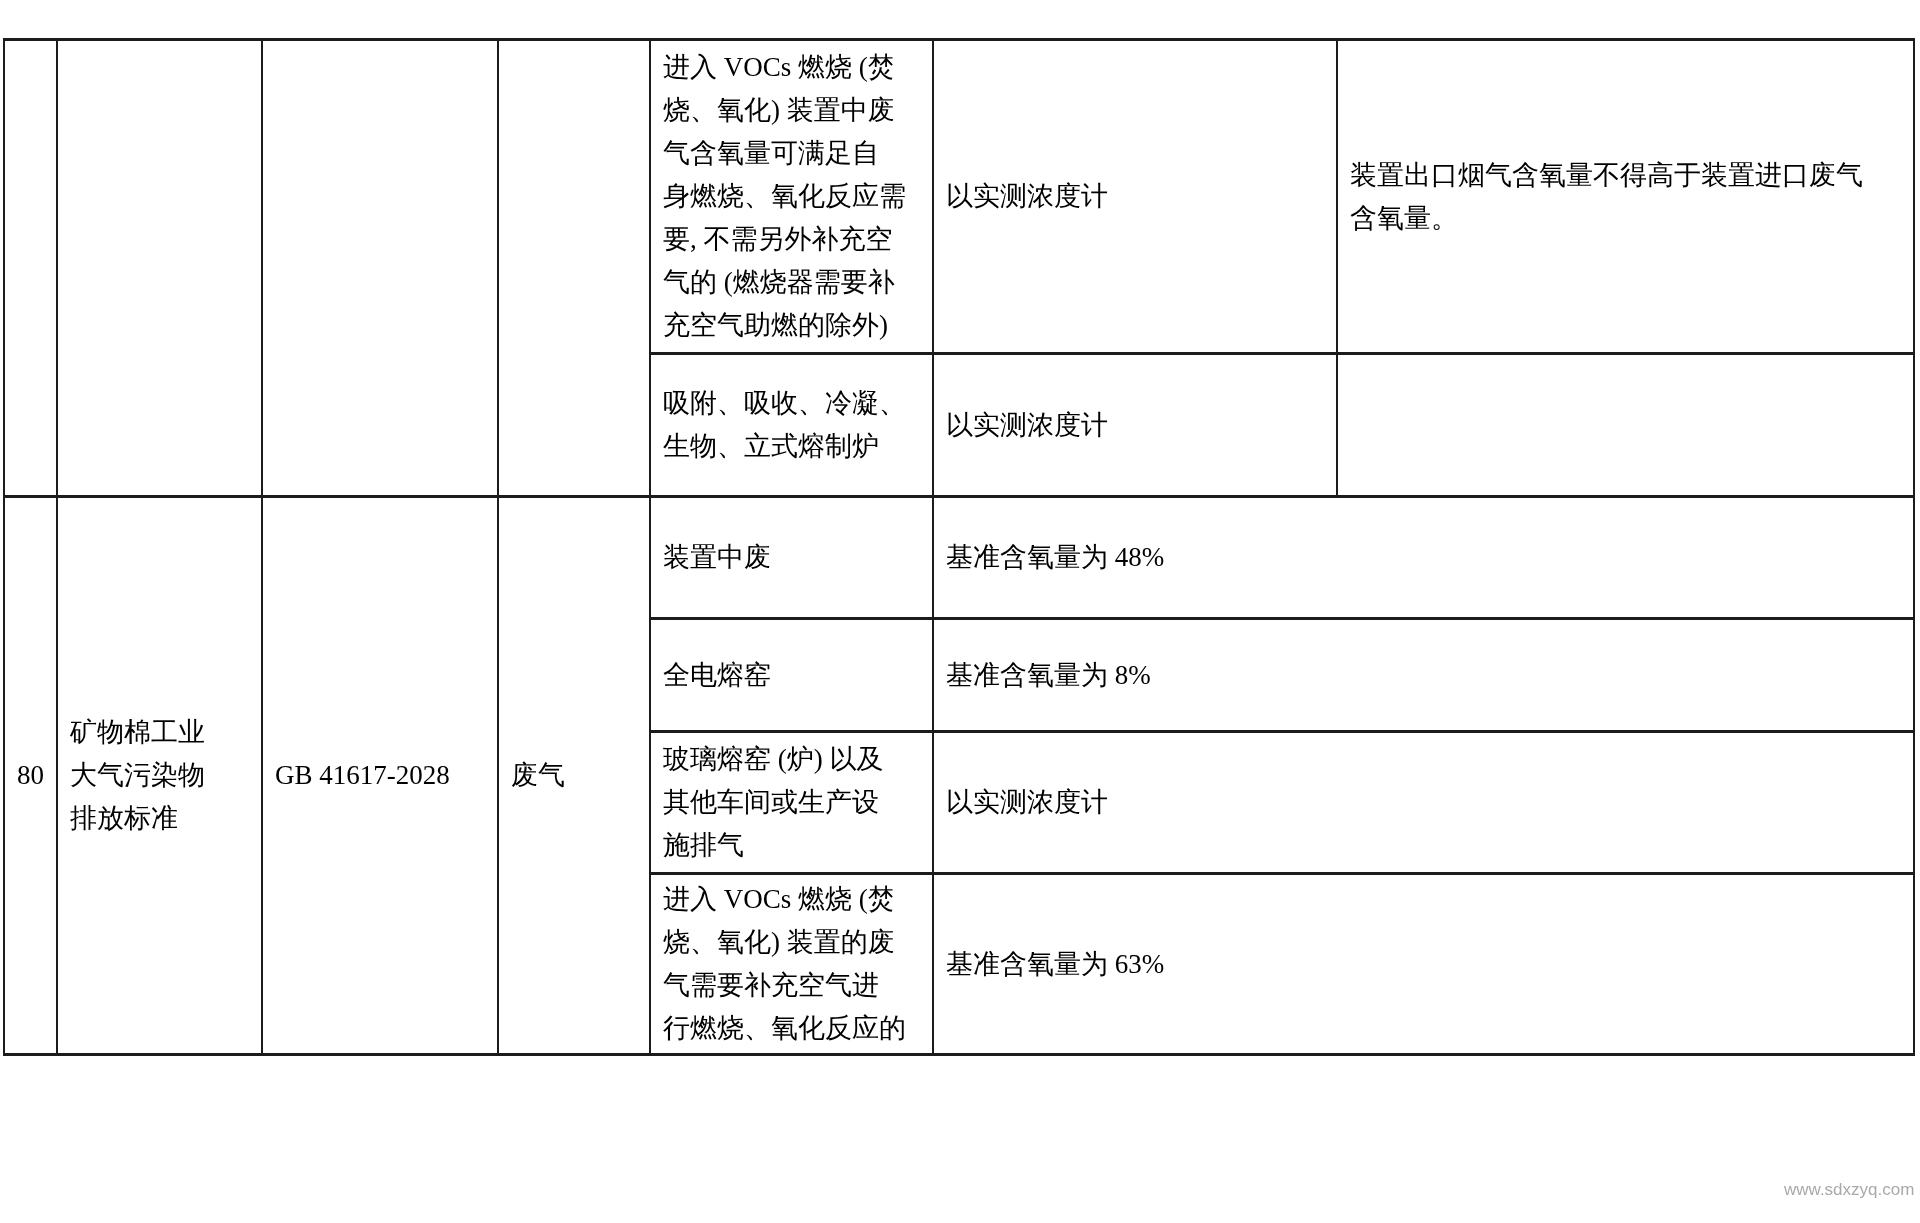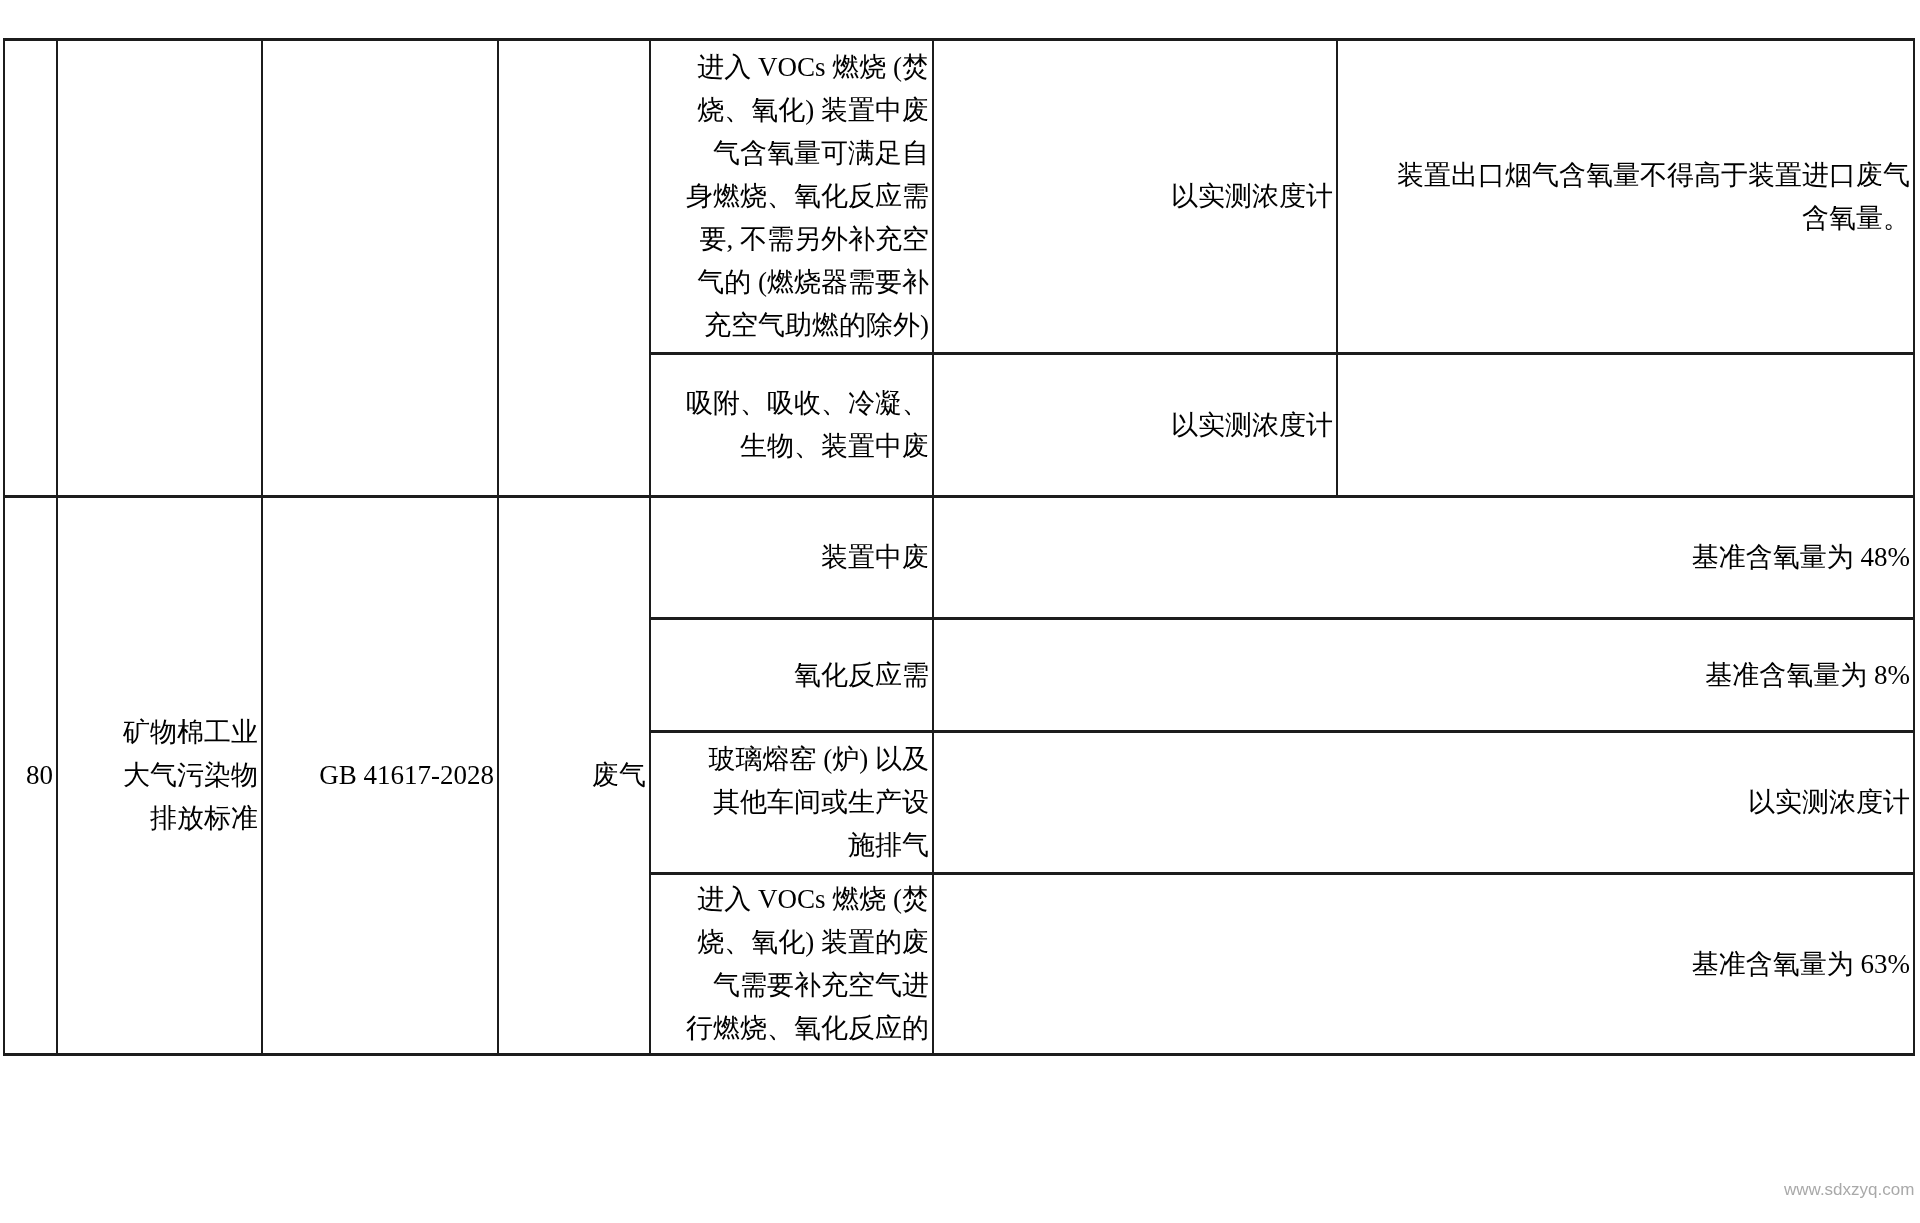--- a/index.html
+++ b/index.html
@@ -16,27 +16,27 @@
     left: 3px;
     top: 38px;
     width: 1910px;
     border-collapse: collapse;
     table-layout: fixed;
   }
   table.std-table td {
     border: 2px solid #1c1c1c;
     border-top-width: 3px;
     border-bottom-width: 3px;
-    text-align: right;
+    text-align: left;
     vertical-align: middle;
     white-space: pre-line;
     font-size: 27px;
     line-height: 43px;
     color: #000000;
-    padding: 0 3px;
+    padding: 0 12px;
     overflow: hidden;
   }
   tr.rh-a { height: 314px; }
   tr.rh-b { height: 143px; }
   tr.rh-c { height: 122px; }
   tr.rh-d { height: 113px; }
   tr.rh-e { height: 142px; }
   tr.rh-f { height: 181px; }
   .watermark {
     position: absolute;
@@ -73,37 +73,37 @@
 身燃烧、氧化反应需
 要, 不需另外补充空
 气的 (燃烧器需要补
 充空气助燃的除外)</td>
     <td>以实测浓度计</td>
     <td>装置出口烟气含氧量不得高于装置进口废气
 含氧量。</td>
   </tr>
   <tr class="rh-b">
     <td>吸附、吸收、冷凝、
-生物、装置中废</td>
+生物、立式熔制炉</td>
     <td>以实测浓度计</td>
     <td></td>
   </tr>
 
   <tr class="rh-c">
     <td rowspan="4">80</td>
     <td rowspan="4">矿物棉工业
 大气污染物
 排放标准</td>
     <td rowspan="4">GB 41617-2028</td>
     <td rowspan="4">废气</td>
     <td>装置中废</td>
     <td colspan="2">基准含氧量为 48%</td>
   </tr>
   <tr class="rh-d">
-    <td>氧化反应需</td>
+    <td>全电熔窑</td>
     <td colspan="2">基准含氧量为 8%</td>
   </tr>
   <tr class="rh-e">
     <td>玻璃熔窑 (炉) 以及
 其他车间或生产设
 施排气</td>
     <td colspan="2">以实测浓度计</td>
   </tr>
   <tr class="rh-f">
     <td>进入 VOCs 燃烧 (焚

